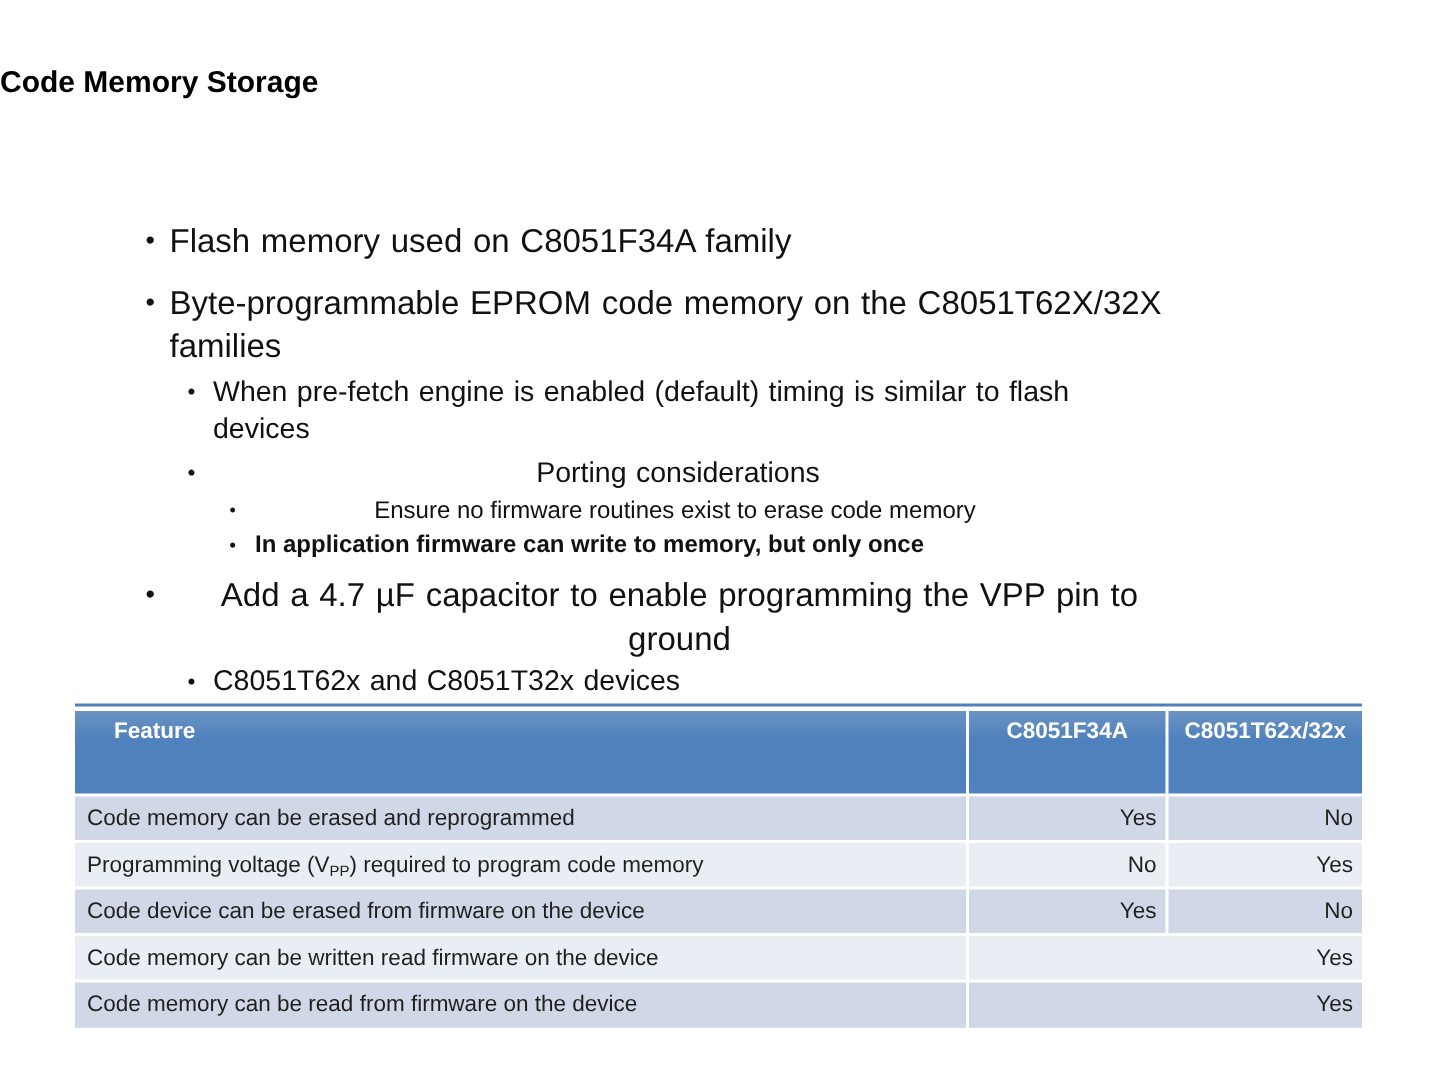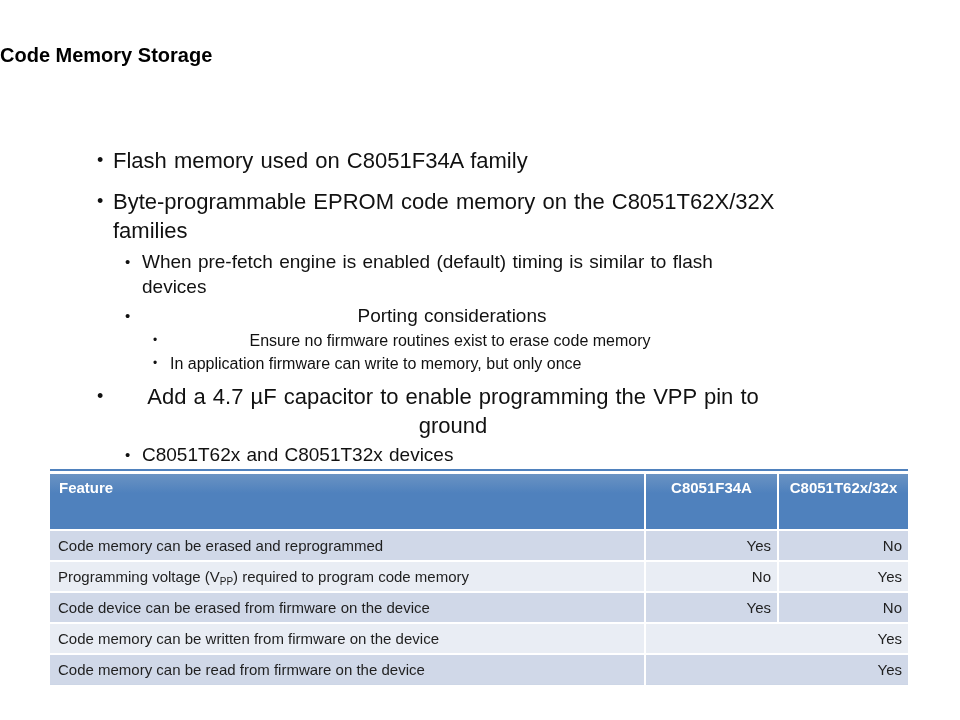--- a/index.html
+++ b/index.html
@@ -70,21 +70,21 @@
   li.l3 {
     font-size: 16px;
     line-height: 21px;
     margin-left: 56px;
     padding-left: 17px;
     width: 560px;
   }
   li.l3::before { font-size: 12px; }
 
   .mb12 { margin-bottom: 12px; }
-  .mb8  { margin-bottom: 8px; }
+  .mb8  { margin-bottom: 8px; font-weight: bold; }
   .mb4  { margin-bottom: 4px; }
   .mb2  { margin-bottom: 2px; text-align: center; }
 
   
   .table-wrap {
     position: absolute;
     left: 50px;
     top: 469px;
     width: 858px;
     border-top: 2px solid #4f81bd;
@@ -105,21 +105,21 @@
     color: #ffffff;
     font-weight: bold;
     height: 50px;
     vertical-align: top;
     padding: 5px 6px 0 6px;
     border-left: 2px solid #ffffff;
   }
   table.cmp th:first-child {
     border-left: none;
     text-align: left;
-    padding-left: 9px;
+    padding-left: 26px;
     margin-left: 48px;
   }
   table.cmp th.val { text-align: center; }
 
   table.cmp td {
     height: 29px;
     padding: 0 6px;
     border-top: 2px solid #ffffff;
     border-left: 2px solid #ffffff;
     color: #1f1f1f;
@@ -180,21 +180,21 @@
           <td><span>Programming voltage (V</span><sub class="vpp">PP</sub><span>) required to program code memory</span></td>
           <td class="val">No</td>
           <td class="val">Yes</td>
         </tr>
         <tr class="band-dark">
           <td>Code device can be erased from firmware on the device</td>
           <td class="val">Yes</td>
           <td class="val">No</td>
         </tr>
         <tr class="band-light">
-          <td>Code memory can be written from firmware on the device</td>
+          <td>Code memory can be written read firmware on the device</td>
           <td class="val" colspan="2">Yes</td>
         </tr>
         <tr class="band-dark">
           <td>Code memory can be read from firmware on the device</td>
           <td class="val" colspan="2">Yes</td>
         </tr>
       </tbody>
     </table>
   </div>
 

